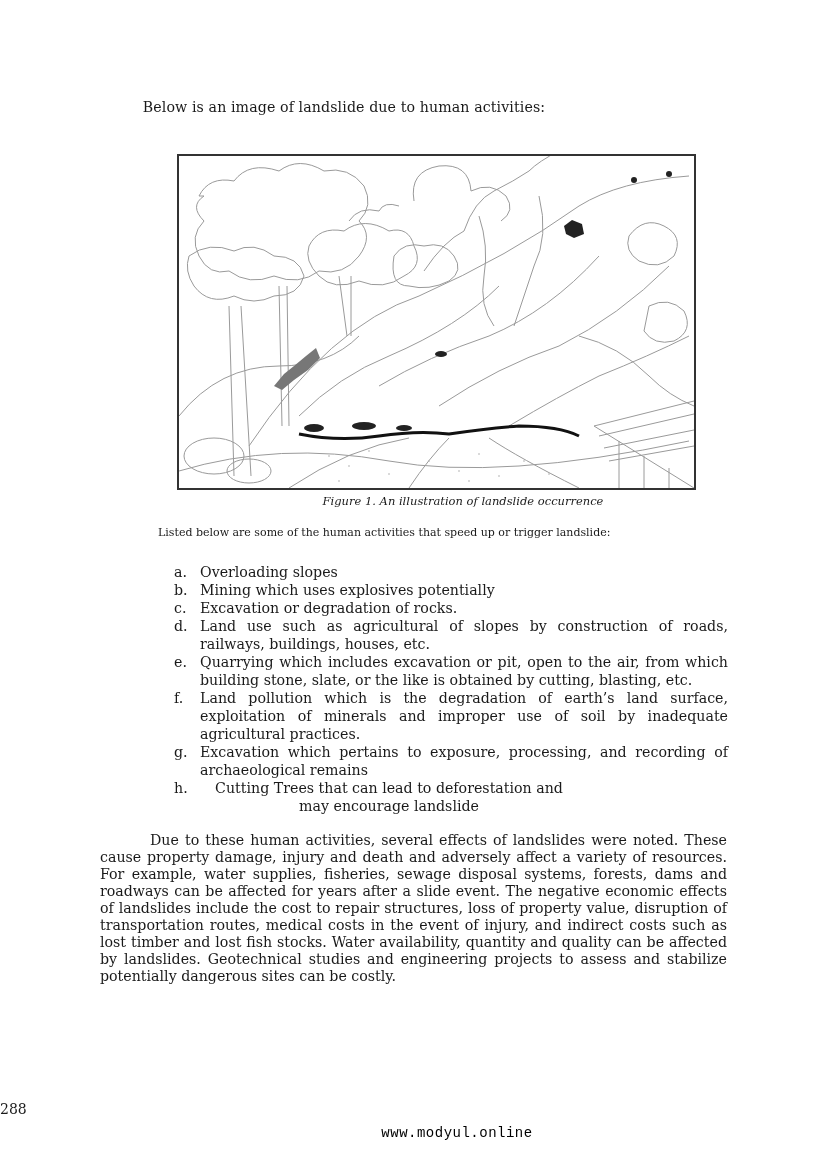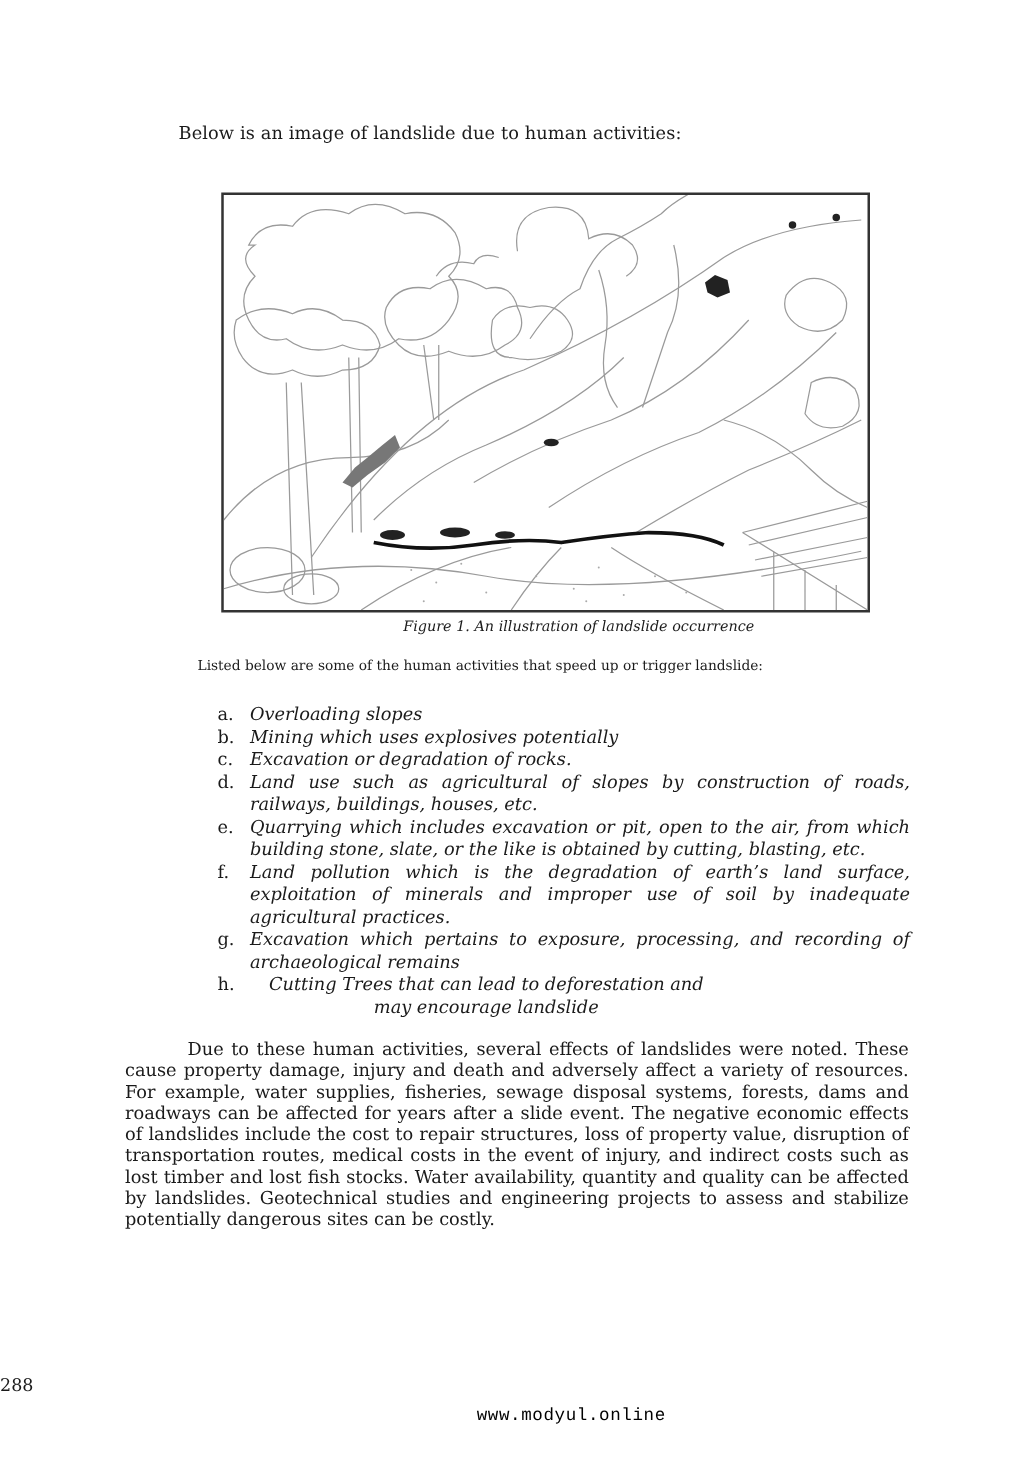--- a/index.html
+++ b/index.html
@@ -7,21 +7,21 @@
          font-family: "DejaVu Serif", "Liberation Serif", serif; color: #1a1a1a; }
   .abs { position: absolute; }
   .intro { left: 0; width: 688px; top: 99px; text-align: center; font-size: 14.2px; letter-spacing: 0.1px; }
   .figure { left: 177px; top: 154px; width: 519px; height: 336px; border: 2px solid #333; box-sizing: border-box; background: #fff; overflow: hidden; }
   .figure svg { width: 100%; height: 100%; display: block; }
   .caption { left: 0; width: 926px; top: 494px; text-align: center; font-size: 11.5px; font-style: italic; }
   .lead { left: 125px; top: 526px; font-size: 11px; margin-left: 33px; }
   .list { left: 174px; top: 563px; width: 554px; font-size: 14.2px; line-height: 18px; margin: 0; padding: 0; list-style: none; }
   .list li { display: flex; }
   .list .mk { width: 26px; flex: 0 0 26px; }
-  .list .tx { flex: 1; text-align: justify; font-style: italic; }
+  .list .tx { flex: 1; text-align: justify; }
   .para { left: 100px; top: 832px; width: 627px; font-size: 14.2px; line-height: 17px; text-align: justify; margin: 0; text-indent: 50px; }
   .pagenum { left: 0; width: 826px; top: 1101px; text-align: left; font-size: 14px; }
   .watermark { left: 0; width: 826px; top: 1125px; text-align: center; font-size: 14px; color: #000000;
                font-family: Liberation Mono, monospace; letter-spacing: 0.5px; padding-left: 44px; }
 </style>
 </head>
 <body>
 
 <div class="abs intro">Below is an image of landslide due to human activities:</div>
 

